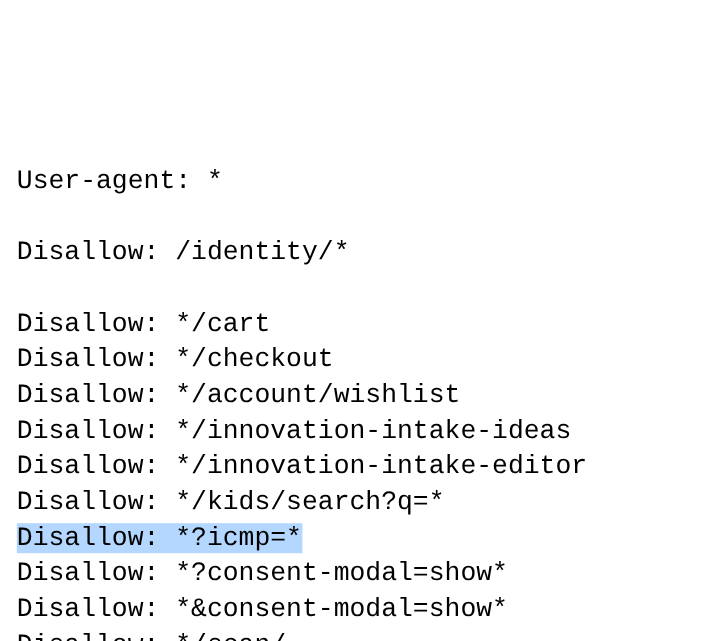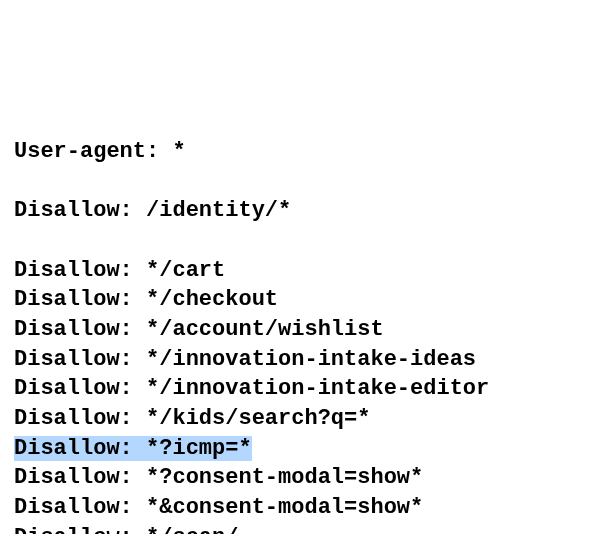--- a/index.html
+++ b/index.html
@@ -11,21 +11,20 @@
       font-family: "Courier New", Courier, monospace;
       font-size: 22px;
       line-height: 1.35;
       color: #000;
       background: #fff;
       padding: 18px 14px;
       white-space: pre;
     }
     .line {
       display: block;
-      font-weight: bold;
     }
     .highlight {
       background-color: #b3d7ff;
       display: inline;
       margin-top: 28px;
     }
   </style>
 </head>
 <body>
 

